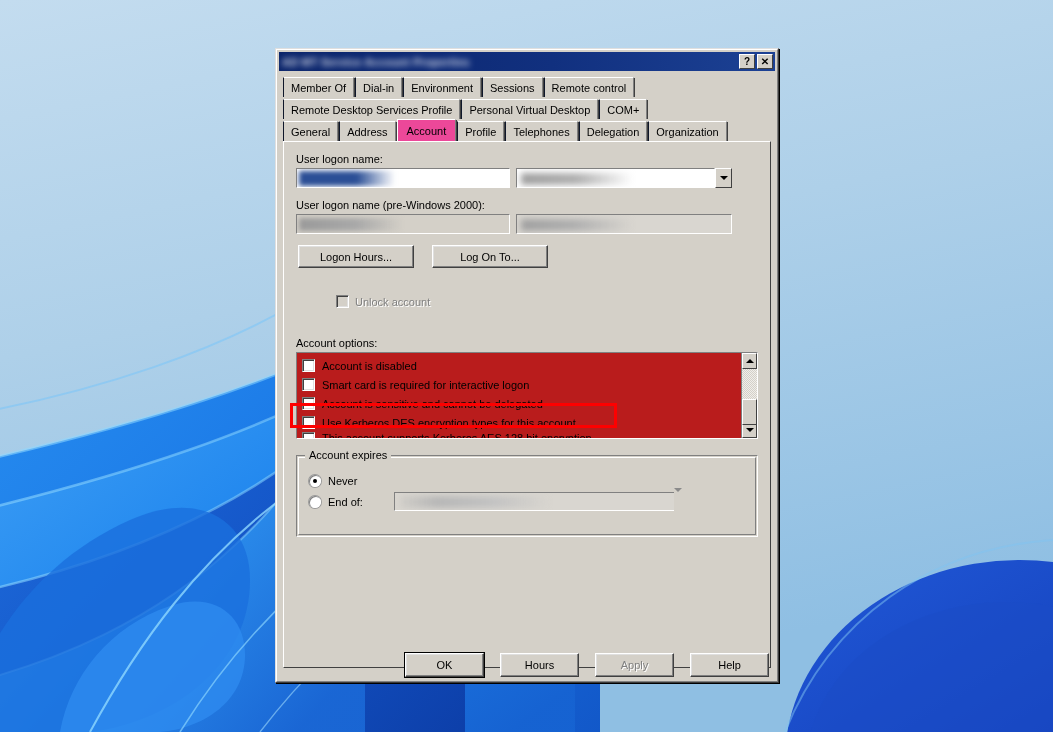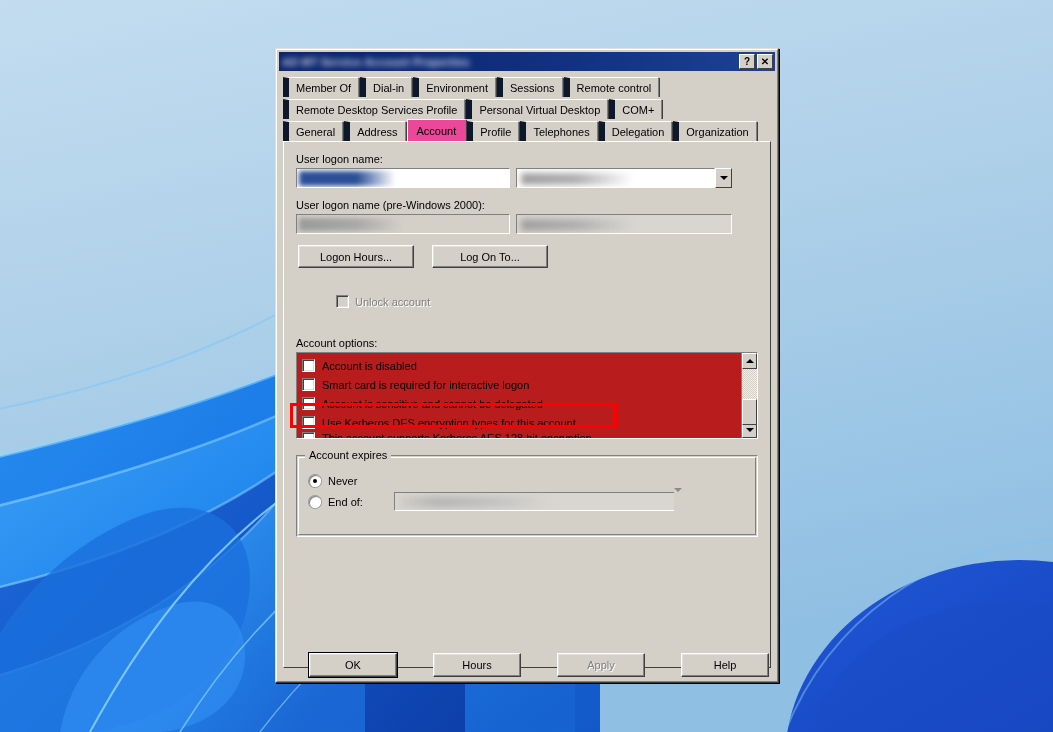--- a/index.html
+++ b/index.html
@@ -78,21 +78,21 @@
 
   
   .tabstrip { margin: 5px 4px 0 4px; }
   .tabrow { display: flex; height: 21px; align-items: flex-end; }
   .tabrow + .tabrow { margin-top: 1px; }
   .tab {
     height: 20px;
     padding: 0 7px;
     background: #d4d0c8;
     border-top: 1px solid #fff;
-    border-left: 6px solid #0f172a;
+    border-left: 1px solid #0f172a;
     border-right: 1px solid #808080;
     display: flex; align-items: center; justify-content: center;
     font-size: 11px; white-space: nowrap;
     cursor: default;
     position: relative;
     margin-right: 1px;
   }
   .tab::after {
     content: ""; position: absolute; right: -2px; top: 0; bottom: 0;
     width: 1px; background: #404040;
@@ -305,21 +305,21 @@
     background: linear-gradient(90deg, rgba(160,160,160,.15) 0%, #b6b6b6 25%, #c2c2c2 62%, rgba(194,194,194,0) 100%);
     filter: blur(3.2px);
   }
 
   
   .footer {
     position: absolute; left: 0; right: 0; bottom: 5px;
     display: flex; justify-content: flex-end; gap: 16px;
     padding-right: 9px;
   }
-  .w-btn.footer-btn { width: 88px; height: 24px; margin-left: 20px; }
+  .w-btn.footer-btn { width: 79px; height: 24px; }
   .w-btn.default {
     outline: 1px solid #000;
     outline-offset: 0px;
     box-shadow: inset -1px -1px 0 #808080, inset 1px 1px 0 #dfdfdf;
   }
   .w-btn.disabled { color: #808080; text-shadow: 1px 1px 0 #fff; }
 </style>
 </head>
 <body>
 

